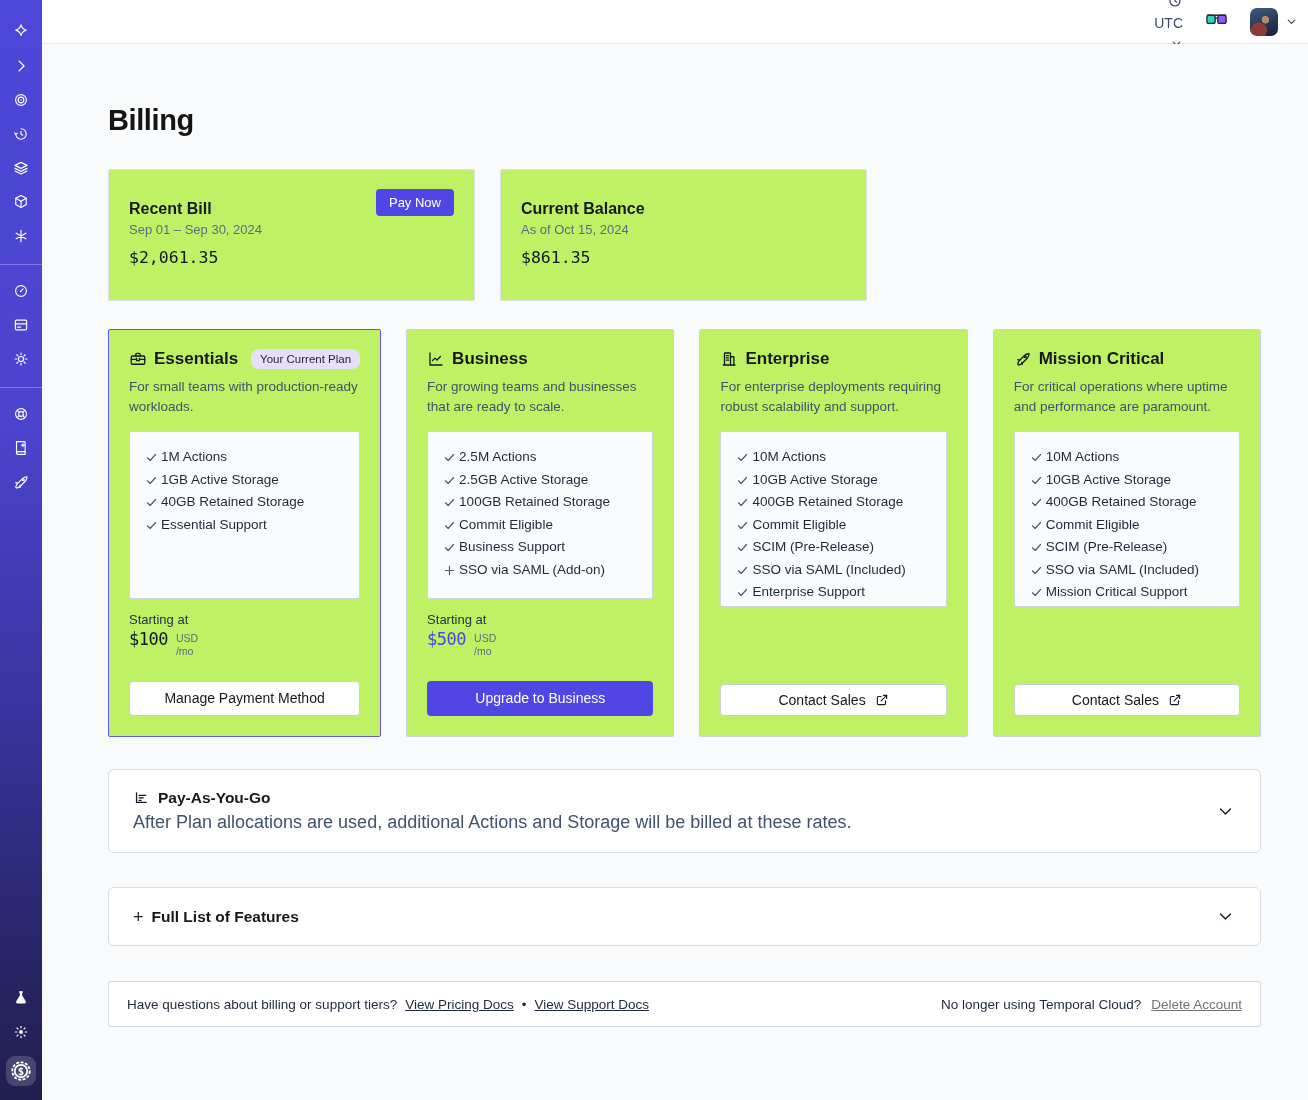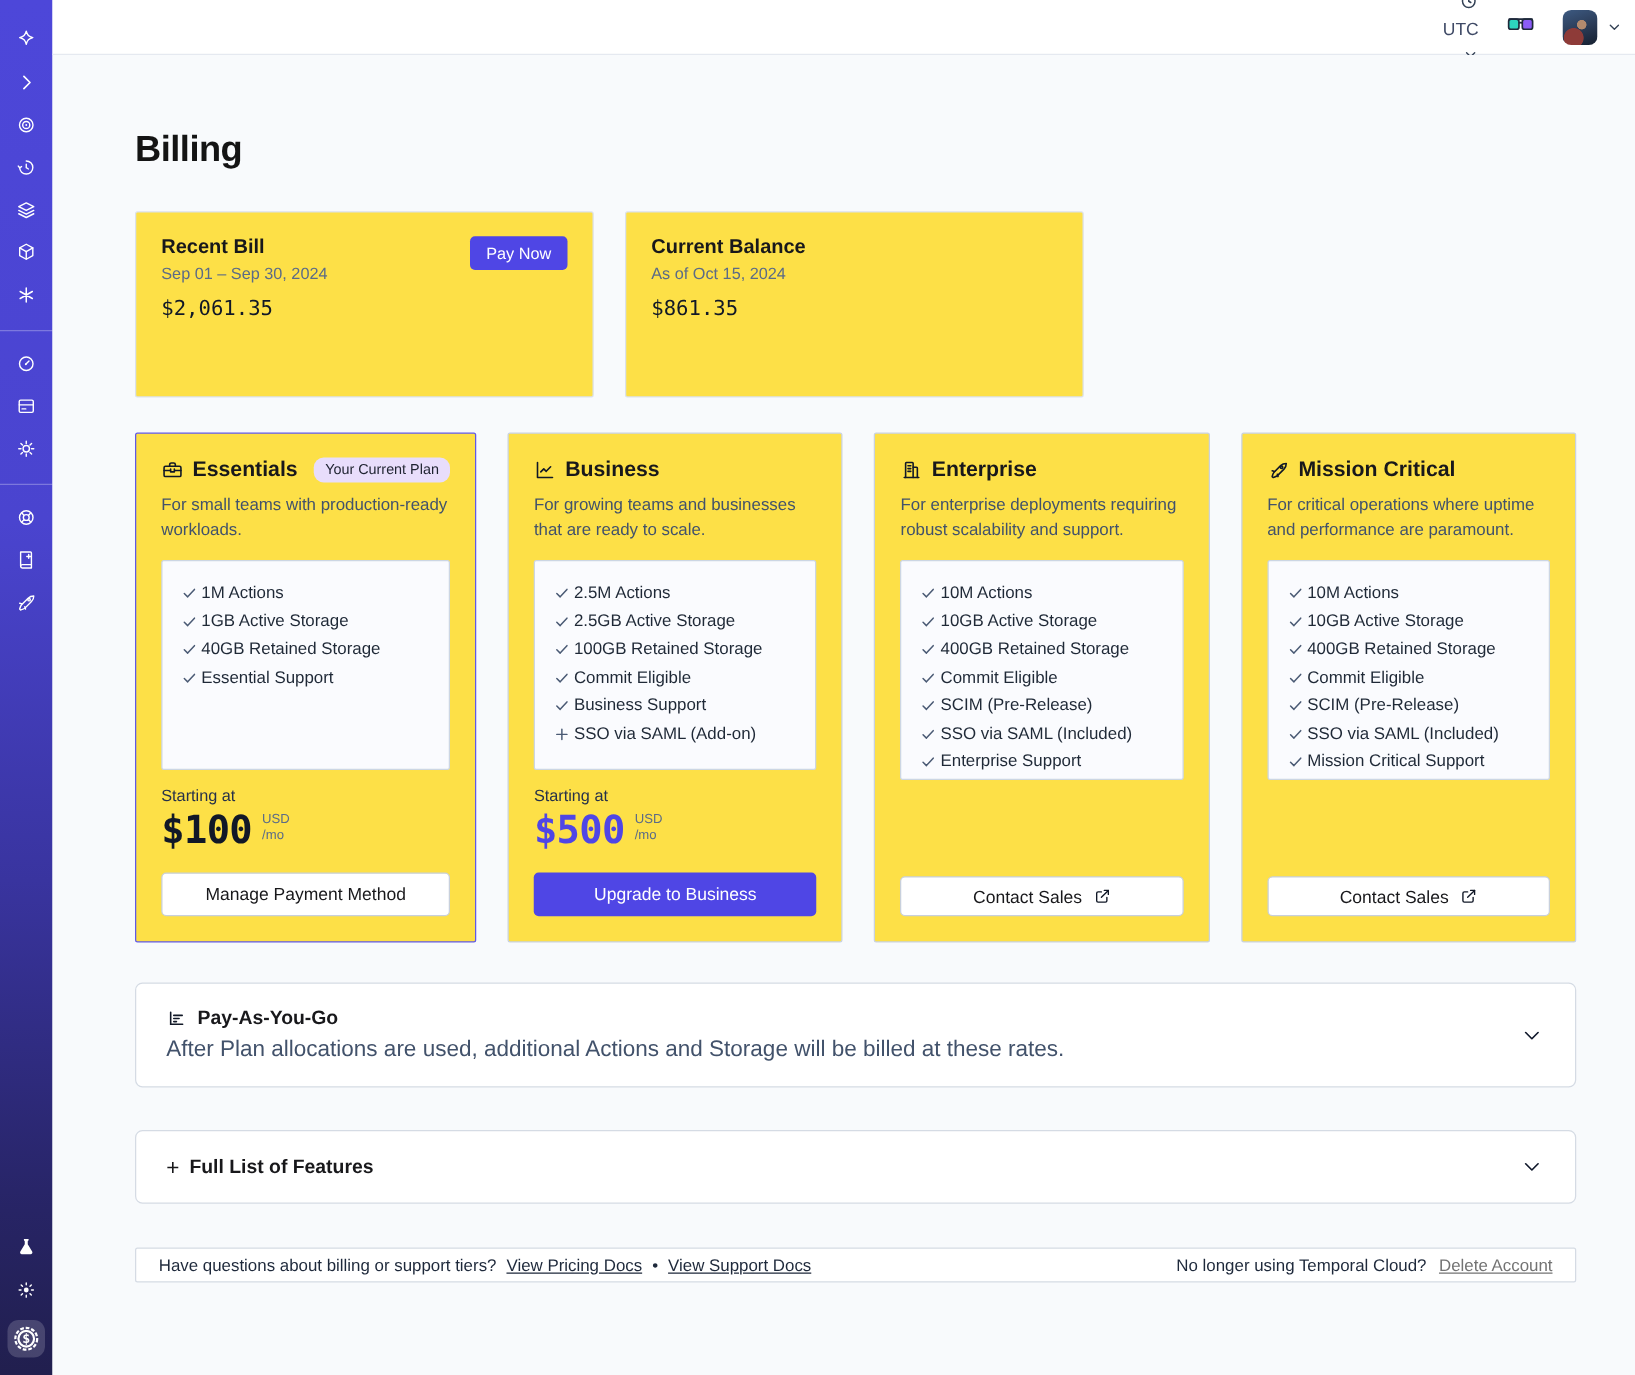--- a/index.html
+++ b/index.html
@@ -35,41 +35,41 @@
       radial-gradient(circle at 55% 42%, #b28a6e 0 16%, rgba(0,0,0,0) 18%),
       linear-gradient(160deg,#3d5a82 0%,#2a3a55 55%,#162030 100%);
   }
 
   
   .content { flex:1; background:#f8fafc; padding:0 47px 0 66px; }
   .page-title { margin-top:60px; font-size:29px; font-weight:700; letter-spacing:-.4px; color:#141414; }
 
   .summary-row { margin-top:32px; display:flex; gap:25px; }
   .summary-card {
-    width:367px; height:149px; background:#fde047; border:1px solid #dbe1ea; border-radius:2px;
-    padding:19px 20px; position:relative;
+    width:367px; height:132px; background:#bef264; border:1px solid #dbe1ea; border-radius:2px;
+    padding:30px 20px; position:relative;
   }
   .summary-title { font-size:16px; font-weight:700; color:#18181b; }
   .summary-sub { font-size:13px; color:#5b6b87; margin-top:4px; }
   .summary-amount { font-family:"DejaVu Sans Mono", monospace; font-size:16.5px; color:#111827; margin-top:11px; }
   .pay-now {
     position:absolute; right:20px; top:19px; background:#4f46e5; color:#fff; border:none; border-radius:4px;
     font-size:13px; font-weight:500; padding:6px 13px; cursor:pointer; font-family:inherit;
   }
 
   
   .tabs { margin-top:24px; display:flex; gap:34px; border-bottom:1px solid #e2e8f0; }
   .tab { font-size:14.5px; color:#1e293b; padding:0 1px 11px; cursor:pointer; position:relative; }
   .tab.active { color:#4f46e5; font-weight:500; }
   .tab.active::after { content:""; position:absolute; left:-4px; right:-4px; bottom:-1px; height:2.5px; background:#4f46e5; border-radius:2px; }
 
   
   .plans-grid { margin-top:28px; display:grid; grid-template-columns:repeat(4,1fr); gap:25px; }
   .plan-card {
-    background:#fde047; border:1px solid #c9d2de; border-radius:2px; height:408px;
+    background:#bef264; border:1px solid #c9d2de; border-radius:2px; height:408px;
     padding:19px 20px 20px; display:flex; flex-direction:column;
   }
   .plan-card.current { border-color:#6059e6; }
   .plan-head { display:flex; align-items:center; gap:7px; }
   .plan-head svg { width:18px; height:18px; flex:0 0 auto; }
   .plan-name { font-size:17px; font-weight:700; color:#18181b; white-space:nowrap; }
   .plan-badge {
     margin-left:6px; background:#e8ddfb; color:#1e2230; font-size:11.5px; font-weight:500;
     padding:4px 9px; border-radius:8px; white-space:nowrap;
   }
@@ -77,21 +77,21 @@
   .feature-box {
     margin-top:15px; border:1px solid #ccd6e3; background:#fafbfe; border-radius:2px;
     height:176px; padding:17px 8px 0 15px; list-style:none;
   }
   .feature { display:flex; align-items:flex-start; gap:3px; margin-bottom:7.5px; font-size:13.5px; color:#1f2937; }
   .feat-icon { display:flex; margin-top:2px; }
   .feat-icon svg { width:13px; height:13px; }
   .price-area { height:86px; padding-top:13px; }
   .starting-at { font-size:13px; color:#25304a; }
   .price-row { display:flex; gap:8px; margin-top:2px; align-items:flex-start; }
-  .price { font-family:"DejaVu Sans Mono", monospace; font-size:31px; font-weight:700; color:#111827; letter-spacing:-.5px; }
+  .price { font-family:"DejaVu Sans Mono", monospace; font-size:17px; font-weight:400; color:#111827; letter-spacing:-.5px; }
   .price.indigo { color:#4f46e5; }
   .units { font-size:10.5px; color:#5b6b87; line-height:1.3; padding-top:3px; }
   .plan-cta {
     height:37px; width:100%; display:flex; align-items:center; justify-content:center; gap:9px;
     border-radius:4px; font-size:14px; font-weight:500; cursor:pointer; font-family:inherit;
   }
   .plan-cta.outline { background:#fff; border:1px solid #c8d0dc; color:#18181b; }
   .plan-cta.filled { background:#4f46e5; border:none; color:#fff; }
   .plan-cta svg { width:14px; height:14px; }
 
@@ -105,21 +105,21 @@
   .panel-title-row { display:flex; align-items:center; gap:8px; }
   .panel-title-row svg { width:17px; height:17px; }
   .panel-title { font-size:15.5px; font-weight:700; color:#18181b; }
   .panel-sub { font-size:18px; color:#42526b; margin-top:5px; }
   .panel-chevron { display:flex; cursor:pointer; }
   .panel-chevron svg { width:17px; height:17px; }
   .plus-glyph { font-size:18px; font-weight:400; color:#18181b; line-height:1; }
 
   
   .footer-bar {
-    margin-top:35px; background:#fff; border:1px solid #d5dbe4; border-radius:2px; height:28px;
+    margin-top:35px; background:#fff; border:1px solid #d5dbe4; border-radius:2px; height:46px;
     display:flex; align-items:center; justify-content:space-between; padding:0 18px; font-size:13.5px; color:#1e293b;
   }
   .footer-left, .footer-right { display:flex; align-items:center; gap:8px; }
   .footer-link { color:#1e293b; text-decoration:underline; cursor:pointer; }
   .footer-bullet { color:#1e293b; }
   .danger-link { color:#737373; text-decoration:underline; cursor:pointer; margin-left:2px; }
 </style>
 </head>
 <body>
 

